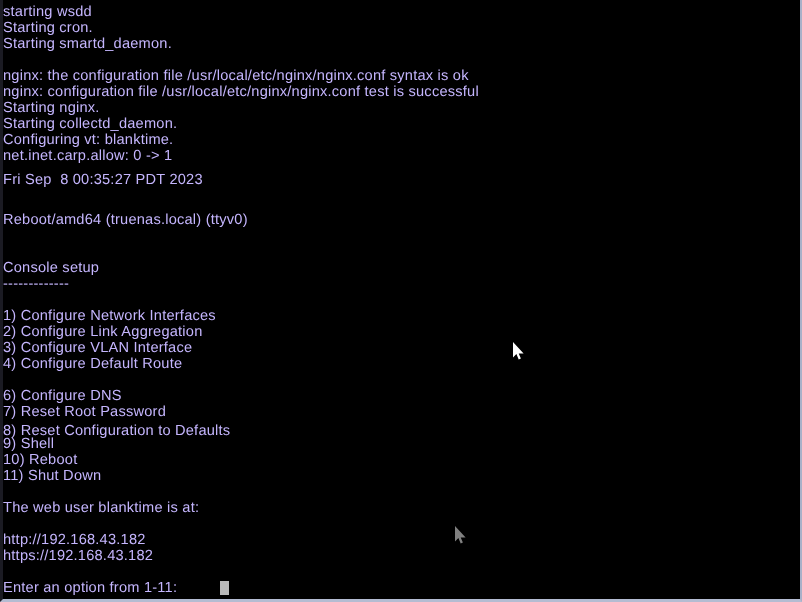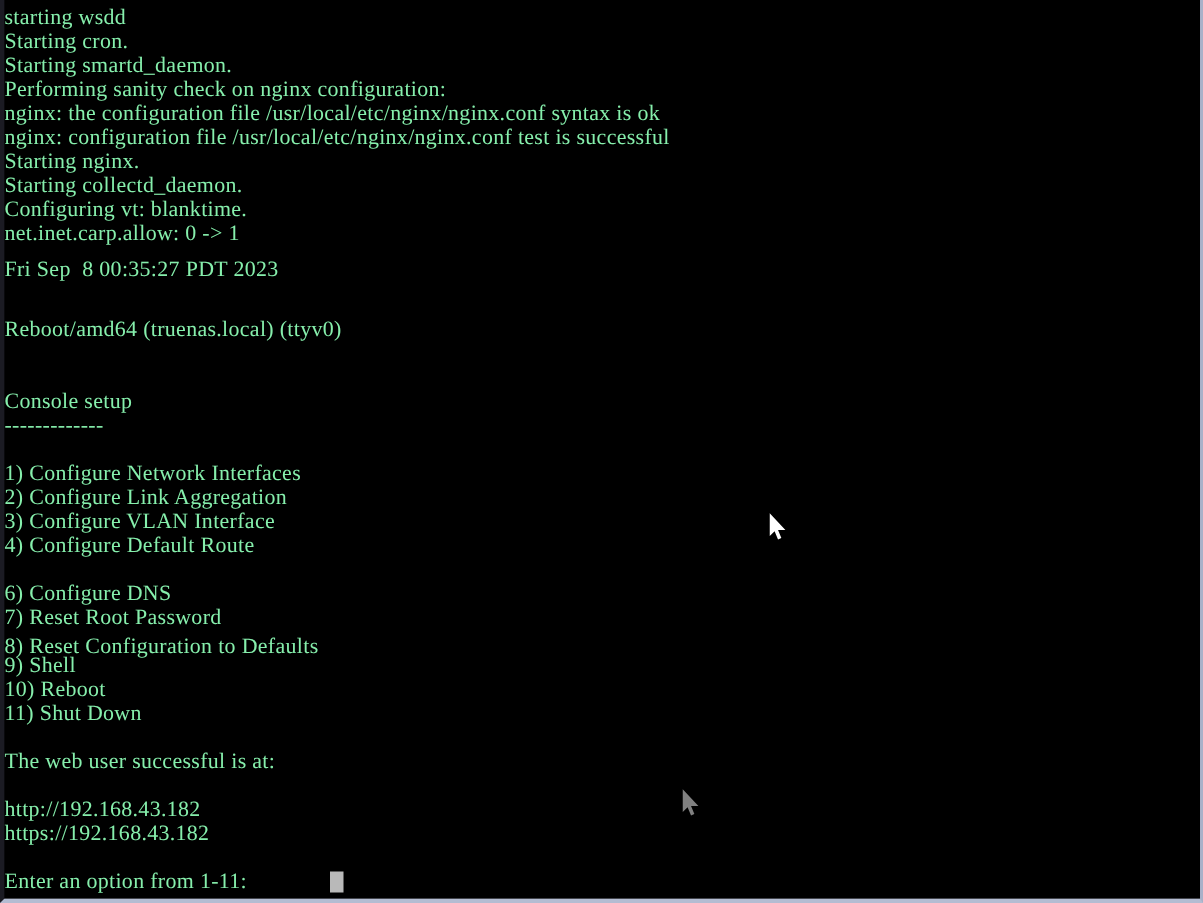--- a/index.html
+++ b/index.html
@@ -35,22 +35,22 @@
     width: 797px;
     height: 599px;
     background: #000000;
     padding: 0;
   }
 
   .term-line {
     position: absolute;
     left: 0;
     white-space: pre;
-    color: #86efac;
-    font-family: Liberation Serif, serif;
+    color: #c4b5fd;
+    font-family: Liberation Sans, sans-serif;
     font-size: 14.6px;
     line-height: 16px;
     letter-spacing: 0.22px;
     text-rendering: geometricPrecision;
   }
 
   
   #input-cursor {
     position: absolute;
     width: 9px;
@@ -70,21 +70,20 @@
 </style>
 </head>
 <body>
 
 <div id="console-window">
   <div id="screen">
 
     <div class="term-line" style="top:4px">starting wsdd</div>
     <div class="term-line" style="top:36px">Starting smartd_daemon.</div>
     <div class="term-line" style="top:20px">Starting cron.</div>
-    <div class="term-line" style="top:52px">Performing sanity check on nginx configuration:</div>
     <div class="term-line" style="top:68px">nginx: the configuration file /usr/local/etc/nginx/nginx.conf syntax is ok</div>
     <div class="term-line" style="top:84px">nginx: configuration file /usr/local/etc/nginx/nginx.conf test is successful</div>
     <div class="term-line" style="top:100px">Starting nginx.</div>
     <div class="term-line" style="top:116px">Starting collectd_daemon.</div>
     <div class="term-line" style="top:132px">Configuring vt: blanktime.</div>
     <div class="term-line" style="top:148px">net.inet.carp.allow: 0 -&gt; 1</div>
 
     <div class="term-line" style="top:172px">Fri Sep  8 00:35:27 PDT 2023</div>
 
     <div class="term-line" style="top:212px">Reboot/amd64 (truenas.local) (ttyv0)</div>
@@ -96,21 +95,21 @@
     <div class="term-line" style="top:324px">2) Configure Link Aggregation</div>
     <div class="term-line" style="top:340px">3) Configure VLAN Interface</div>
     <div class="term-line" style="top:356px">4) Configure Default Route</div>
     <div class="term-line" style="top:388px">6) Configure DNS</div>
     <div class="term-line" style="top:404px">7) Reset Root Password</div>
     <div class="term-line" style="top:423px">8) Reset Configuration to Defaults</div>
     <div class="term-line" style="top:436px">9) Shell</div>
     <div class="term-line" style="top:452px">10) Reboot</div>
     <div class="term-line" style="top:468px">11) Shut Down</div>
 
-    <div class="term-line" style="top:500px">The web user successful is at:</div>
+    <div class="term-line" style="top:500px">The web user blanktime is at:</div>
     <div class="term-line" style="top:532px">http://192.168.43.182</div>
     <div class="term-line" style="top:548px">https://192.168.43.182</div>
 
     <div class="term-line" style="top:580px">Enter an option from 1-11: </div>
     <div id="input-cursor" style="left:217px; top:581px"></div>
 
     <div class="mouse-pointer" id="mouse-pointer-primary" style="left:510px; top:342px">
       <svg width="12" height="19" viewBox="0 0 12 19">
         <polygon points="0,0 0,15.5 3.4,12.1 5.7,17.6 7.9,16.6 5.7,11.4 10.6,11.4" fill="#ffffff"></polygon>
       </svg>

